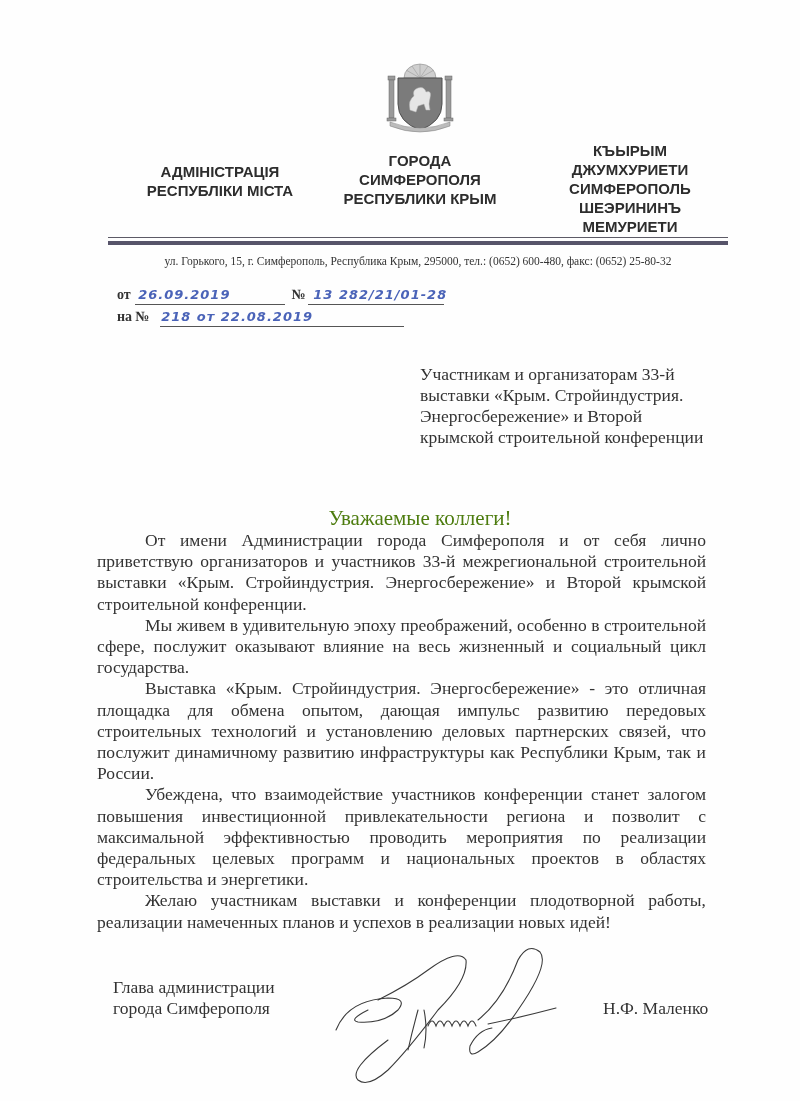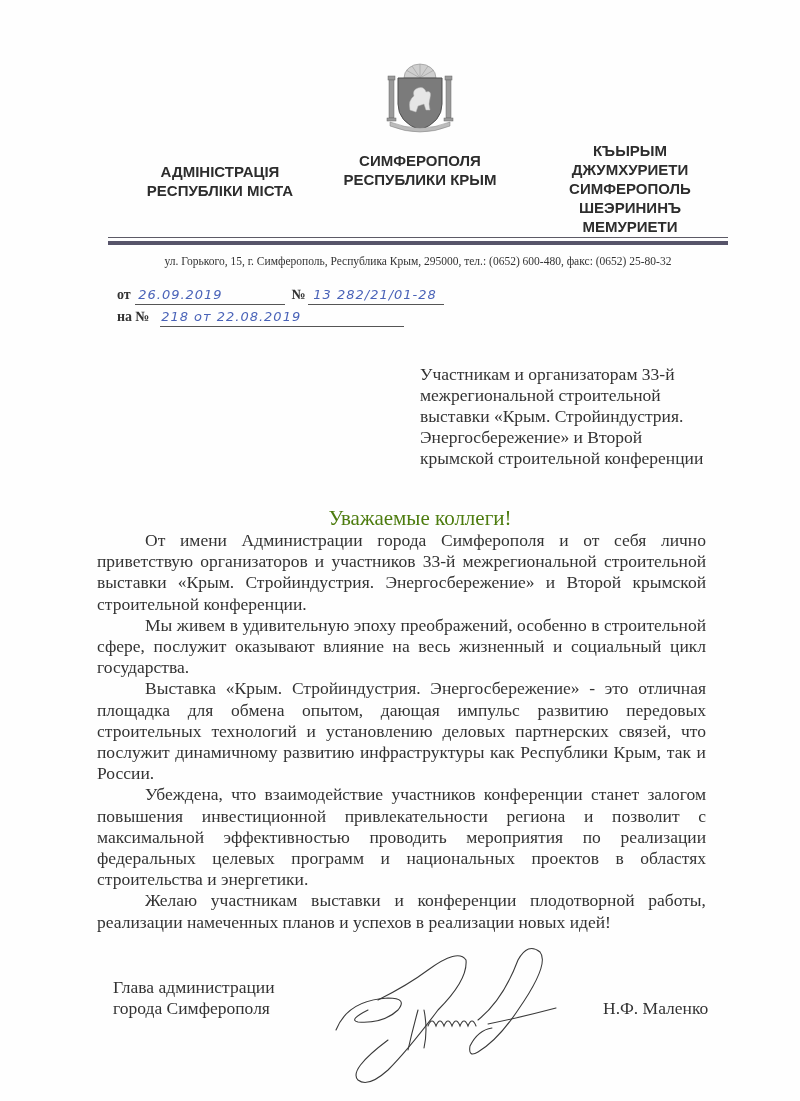--- a/index.html
+++ b/index.html
@@ -13,21 +13,21 @@
   .hdr-center { left: 320px; top: 151px; width: 200px; }
   .hdr-right { left: 540px; top: 141px; width: 180px; }
   .hdr-col div { white-space: nowrap; }
 
   .rule-thin { position: absolute; left: 108px; top: 237px; width: 620px; height: 1px; background: #5c5a66; }
   .rule-thick { position: absolute; left: 108px; top: 241px; width: 620px; height: 4px; background: #57546a; }
 
   .address { position: absolute; left: 108px; top: 255px; width: 620px; text-align: center; font-family: "Liberation Serif", serif; font-size: 11.5px; color: #333; white-space: nowrap; }
 
   .reg { position: absolute; font-family: "Liberation Serif", serif; font-weight: bold; font-size: 14px; color: #333; }
-  .reg .hand { font-family: "DejaVu Sans", sans-serif; font-style: italic; font-weight: normal; font-size: 13px; color: #4a63b8; letter-spacing: 1px; }
+  .reg .hand { font-family: "DejaVu Sans", sans-serif; font-style: italic; font-weight: bold; font-size: 13px; color: #4a63b8; letter-spacing: 1px; }
   .reg-line1 { left: 117px; top: 287px; }
   .reg-line2 { left: 117px; top: 309px; }
   .uline { position: absolute; height: 1px; background: #555; }
 
   .addressee { position: absolute; left: 420px; top: 364px; width: 320px; font-family: "Liberation Serif", serif; font-size: 17.5px; line-height: 21px; color: #333; }
 
   .salutation { position: absolute; left: 110px; top: 490px; width: 620px; text-align: center; font-family: "Liberation Serif", serif; font-size: 21px; color: #4d7c0f; margin-top: 16px; }
 
   .body-text { position: absolute; left: 97px; top: 530px; width: 609px; font-family: "Liberation Serif", serif; font-size: 17.5px; line-height: 21.2px; color: #333; text-align: justify; }
   .body-text p { margin: 0; text-indent: 48px; }
@@ -64,20 +64,21 @@
     <path d="M26 50 Q24 40 30 36 Q28 30 34 28 Q40 26 42 32 Q48 30 46 38 Q44 44 46 50 L42 50 L40 44 L34 46 L32 52 Z" fill="#e6e6e6" stroke="#bdbdbd" stroke-width="0.5"></path>
     <path d="M6 62 Q36 74 66 62 L66 66 Q36 78 6 66 Z" fill="#bcbcbc" stroke="#7a7a7a" stroke-width="0.5"></path>
   </svg>
 
   <div class="hdr-col hdr-left">
     <div>АДМІНІСТРАЦІЯ</div>
     <div>РЕСПУБЛІКИ МІСТА</div>
   </div>
 
   <div class="hdr-col hdr-center">
+    <div>ГОРОДА</div>
     <div>СИМФЕРОПОЛЯ</div>
     <div>РЕСПУБЛИКИ КРЫМ</div>
   </div>
 
   <div class="hdr-col hdr-right">
     <div>КЪЫРЫМ</div>
     <div>ДЖУМХУРИЕТИ</div>
     <div>СИМФЕРОПОЛЬ</div>
     <div>ШЕЭРИНИНЪ</div>
     <div>МЕМУРИЕТИ</div>
@@ -98,21 +99,20 @@
   <div class="uline" style="left:308px;top:304px;width:136px;"></div>
 
   <div class="reg reg-line2">
     <span>на №</span>
     <span class="hand" style="padding-left:8px;text-align:center;">218 от 22.08.2019</span>
   </div>
   <div class="uline" style="left:160px;top:326px;width:244px;"></div>
 
   <div class="addressee">
     <div>Участникам и организаторам 33-й</div>
-    <div>межрегиональной строительной</div>
     <div>выставки «Крым. Стройиндустрия.</div>
     <div>Энергосбережение» и Второй</div>
     <div>крымской строительной конференции</div>
   </div>
 
   <div class="salutation">Уважаемые коллеги!</div>
 
   <div class="body-text">
     <p>От имени Администрации города Симферополя и от себя лично приветствую организаторов и участников 33-й межрегиональной строительной выставки «Крым. Стройиндустрия. Энергосбережение» и Второй крымской строительной конференции.</p>
     <p>Мы живем в удивительную эпоху преображений, особенно в строительной сфере, послужит оказывают влияние на весь жизненный и социальный цикл государства.</p>

